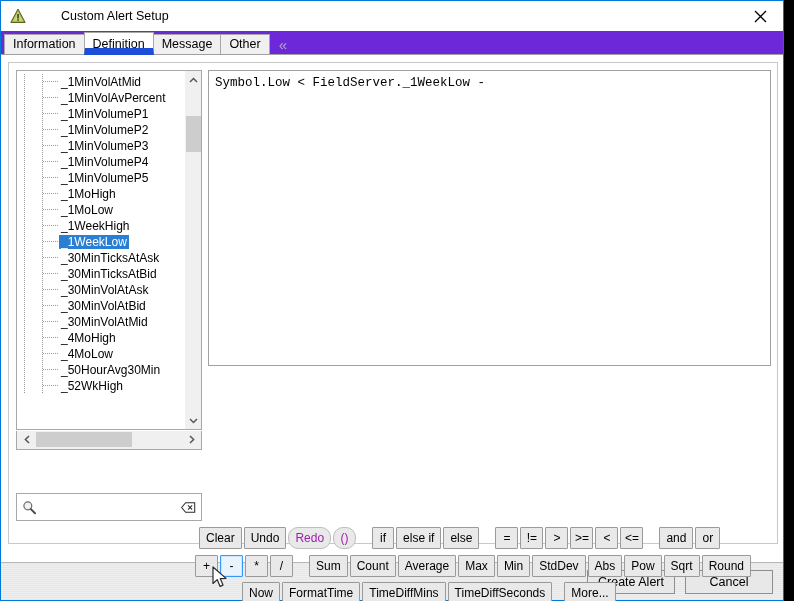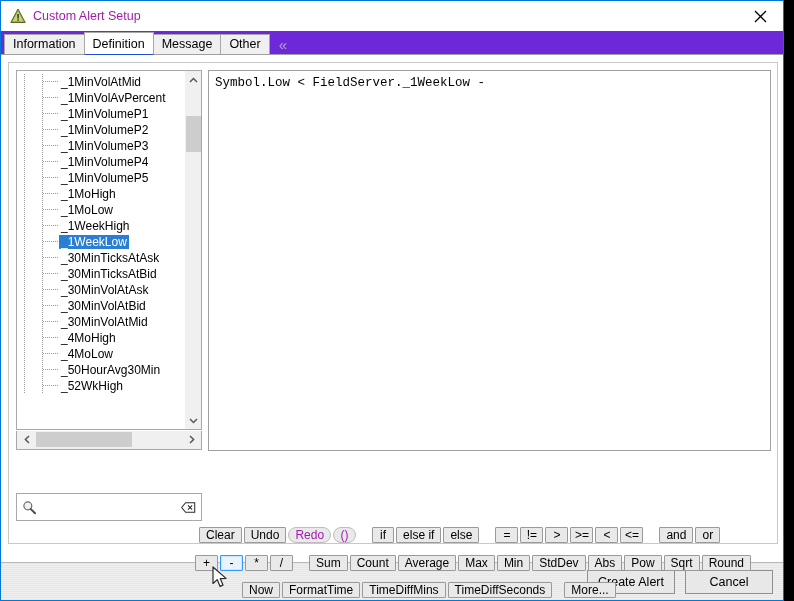--- a/index.html
+++ b/index.html
@@ -31,22 +31,23 @@
     position: relative;
   }
   #app-icon {
     width: 16px; height: 16px;
     margin-left: 9px; margin-right: 7px;
     flex: 0 0 auto;
     display: block;
   }
   #title-text {
     font-size: 12.5px;
-    color: #a21caf;
+    color: #000000;
     white-space: nowrap;
+    margin-left: 28px;
   }
   #close-btn {
     position: absolute;
     right: 0; top: 0;
     width: 45px; height: 30px;
     display: flex; align-items: center; justify-content: center;
     cursor: default;
   }
   #close-btn svg { display:block; }
 
@@ -74,21 +75,21 @@
     cursor: default;
     white-space: nowrap;
   }
   .tab.active {
     background: #ffffff;
     height: 23px;
     line-height: 17px;
     padding-top: 3px;
     position: relative;
     z-index: 3;
-    border-bottom: 1px solid #1d4ed8;
+    border-bottom: 7px solid #1d4ed8;
     margin-bottom: -1px;
   }
   #tab-overflow {
     margin-left: 10px;
     margin-bottom: 2px;
     color: #b0b0b0;
     font-size: 15px;
     line-height: 14px;
     cursor: default;
   }
@@ -231,40 +232,40 @@
     font-family: "Liberation Sans", sans-serif;
     background: transparent;
     margin: 0 4px;
     min-width: 0;
   }
 
   
   #expr {
     position: absolute;
     left: 199px; top: 7px;
-    width: 563px; height: 381px;
+    width: 563px; height: 296px;
     border: 1px solid #a0a0a0;
     background: #ffffff;
     padding: 5px 6px;
     font-family: "Liberation Mono", monospace;
     font-size: 12.5px;
     color: #000;
     white-space: pre-wrap;
     overflow: hidden;
     line-height: 15px;
   }
 
   
   .btnrow {
     position: absolute;
     display: flex;
     align-items: center;
   }
   .btn {
-    height: 16px;
+    height: 22px;
     min-width: 22px;
     background: #e9e9e9;
     border: 1px solid #9a9a9a;
     border-radius: 1px;
     font-size: 12px;
     font-family: "Liberation Sans", sans-serif;
     color: #000;
     padding: 0 6px;
     margin: 0 1px;
     display: flex;

